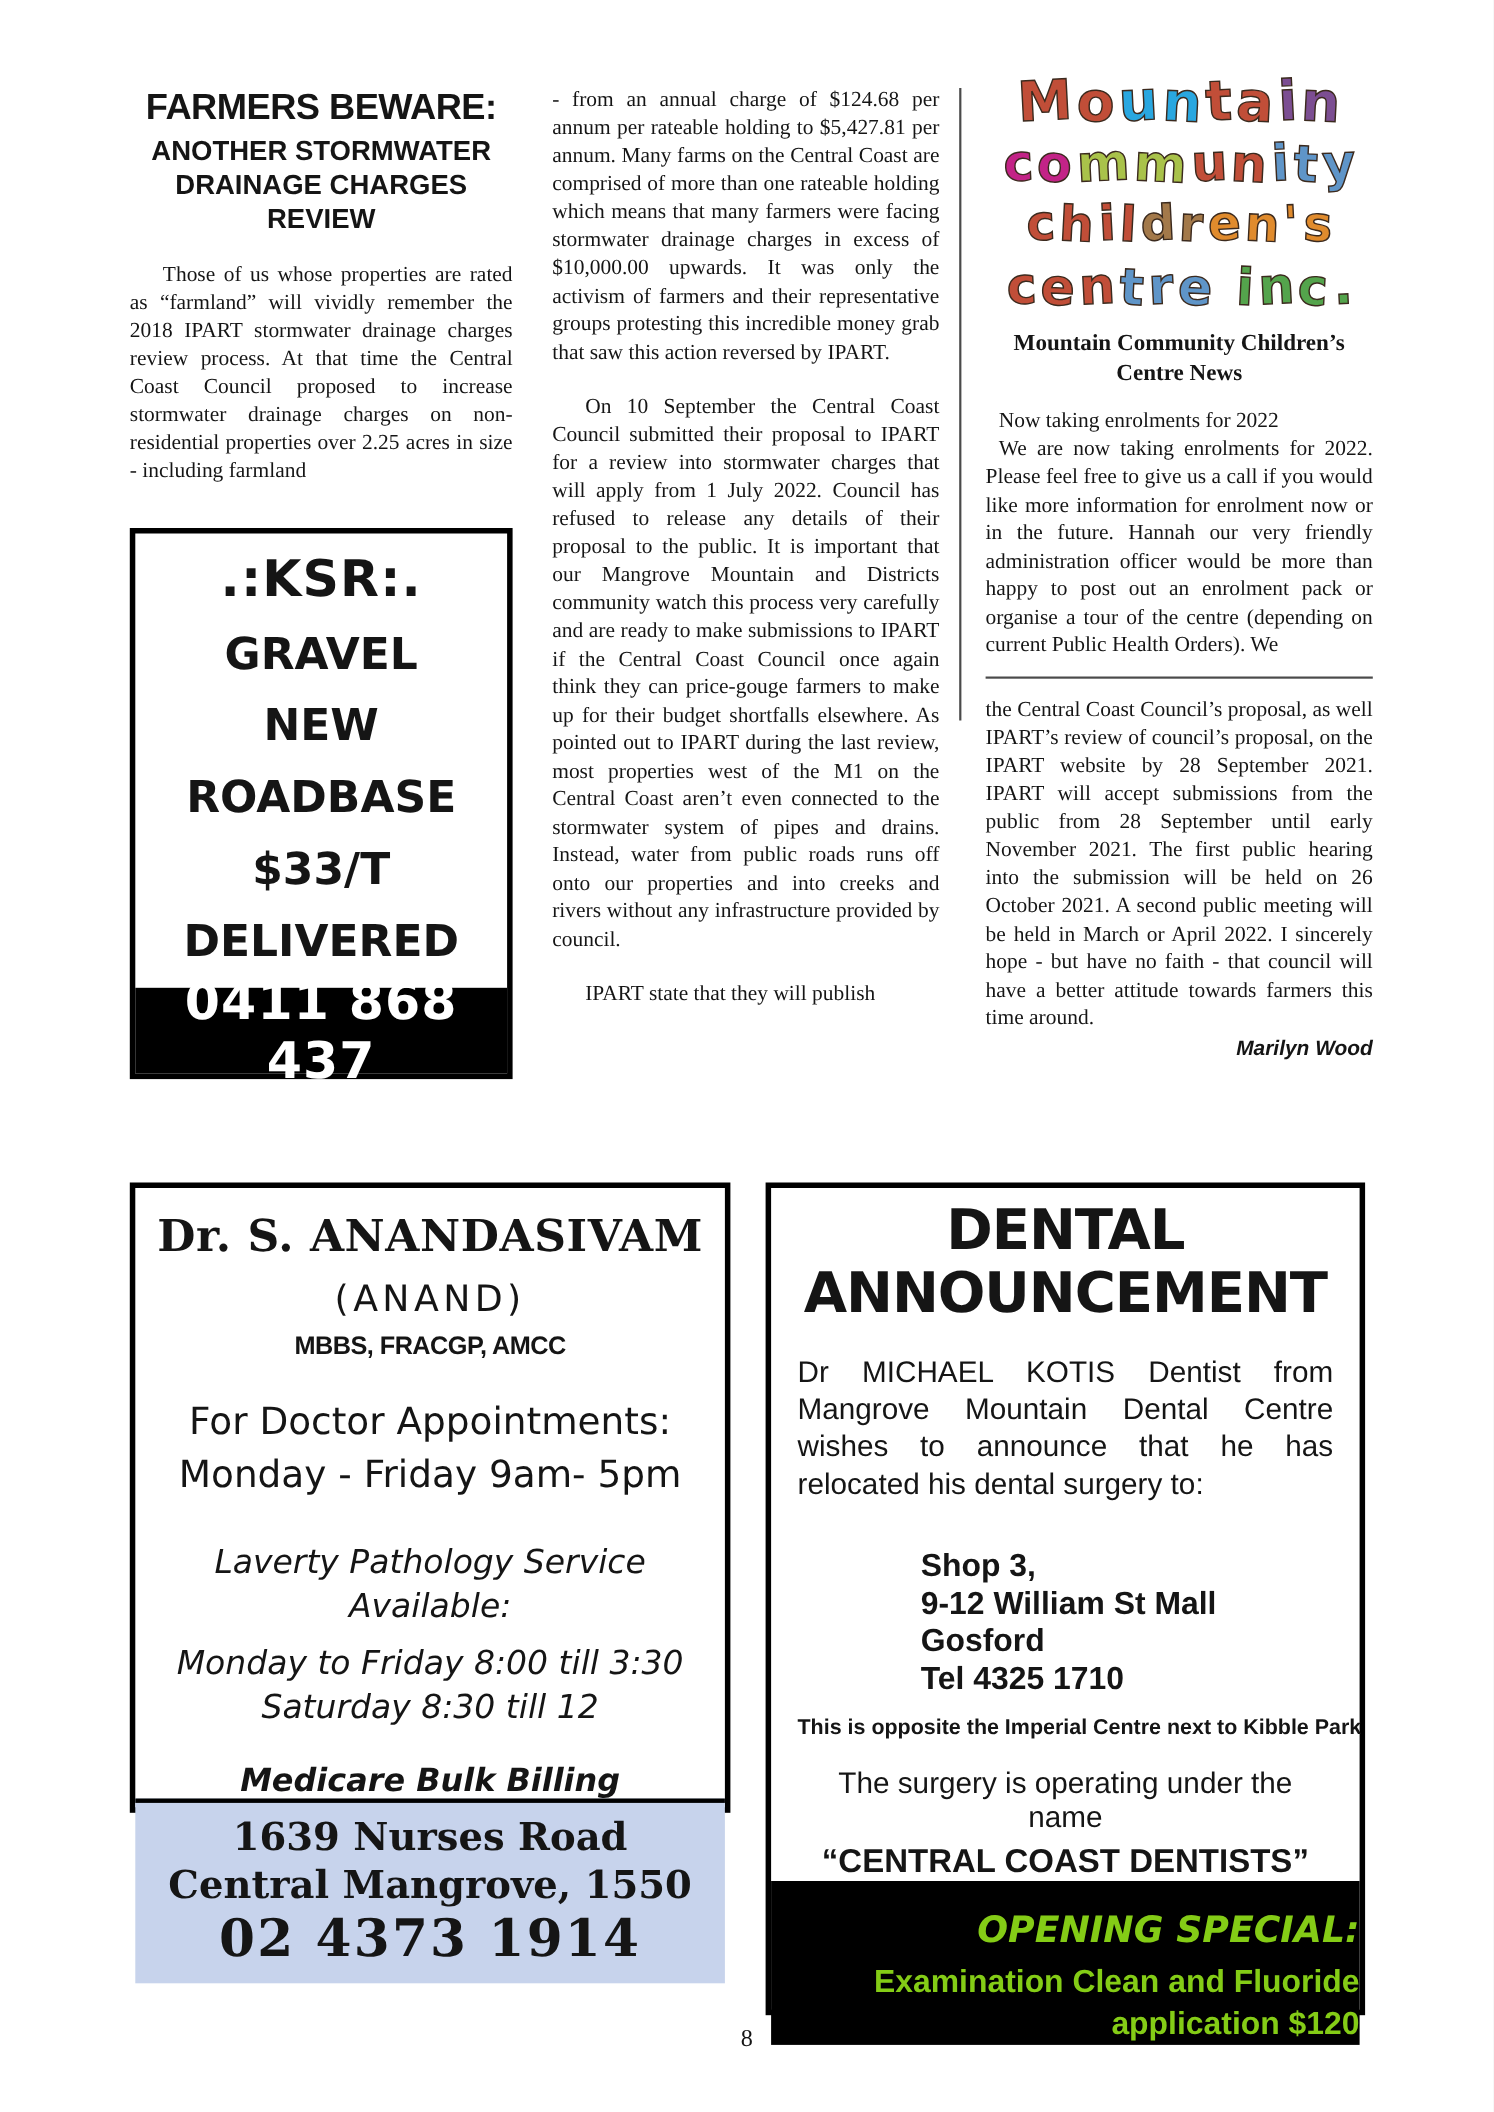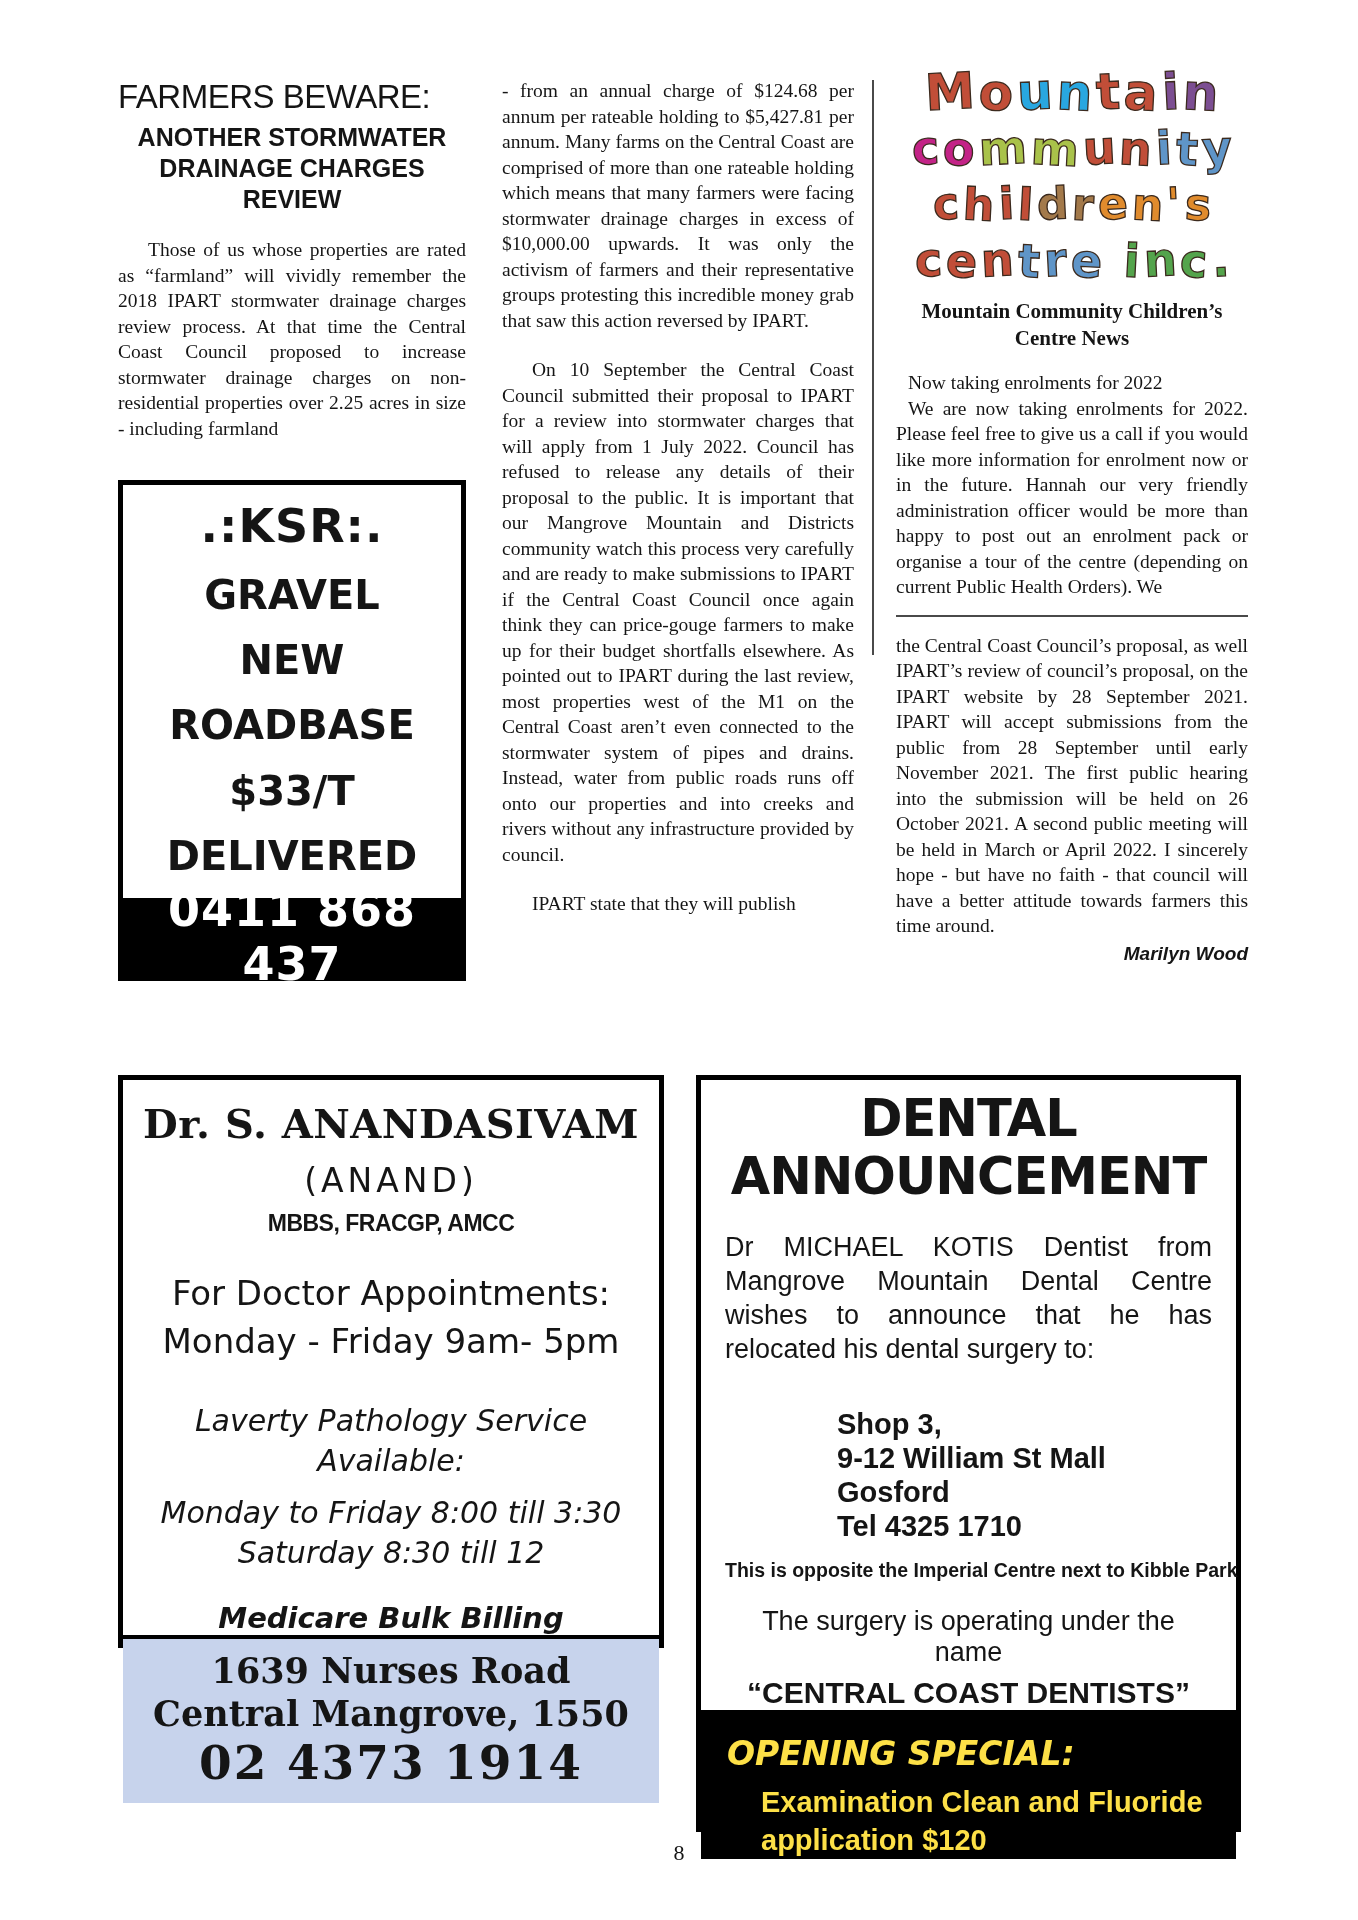--- a/index.html
+++ b/index.html
@@ -5,21 +5,21 @@
   html,body{margin:0;padding:0;background:#e8e8e8;}
   .page{position:relative;width:1358px;height:1920px;background:#ffffff;margin:0 auto;
         font-family:"Liberation Serif", serif;color:#151515;overflow:hidden;}
 
   
   .col{position:absolute;}
   .col1{left:118px;top:78px;width:348px;}
   .col2{left:502px;top:78px;width:352px;}
   .col3{left:896px;top:64px;width:352px;}
 
-  .headline{font-family:"Liberation Sans",sans-serif;font-weight:normal;
+  .headline{font-family:"Liberation Sans",sans-serif;font-weight:bold;text-align:center;
             font-size:33px;letter-spacing:-0.5px;margin:0 0 6px 0;}
   .subhead{font-family:"Liberation Sans",sans-serif;font-weight:bold;text-align:center;
            font-size:25px;line-height:31px;margin:0 0 22px 0;}
   .body-text{font-size:19.5px;line-height:25.5px;text-align:justify;margin:0;}
   .indent{text-indent:30px;}
   .gap-top{margin-top:24px;}
 
   .v-divider{position:absolute;left:872px;top:80px;width:2px;height:575px;background:#4a4a4a;}
   .h-divider{height:2px;background:#4a4a4a;margin:15px 0 16px 0;border:0;}
 
@@ -71,22 +71,22 @@
   .dental-title{font-family:"DejaVu Sans",sans-serif;font-weight:bold;font-size:51px;line-height:58px;
                 text-align:center;margin-top:10px;letter-spacing:-1px;}
   .dental-body{font-family:"Liberation Sans",sans-serif;font-size:27px;line-height:34px;
                text-align:justify;margin-top:24px;}
   .dental-address{font-family:"Liberation Sans",sans-serif;font-weight:bold;font-size:29px;
                   line-height:34px;padding-left:112px;margin-top:14px;text-align:left;}
   .dental-note{font-family:"Liberation Sans",sans-serif;font-weight:bold;font-size:19.5px;
                text-align:center;margin-top:16px;white-space:nowrap;}
   .dental-operating{font-family:"Liberation Sans",sans-serif;font-size:27px;text-align:center;margin-top:24px;}
   .dental-name{font-family:"Liberation Sans",sans-serif;font-weight:bold;font-size:30px;text-align:center;margin-top:8px;}
-  .dental-special{margin:auto -24px 0 -24px;background:#000;color:#fde047;padding:24px 0 0 26px;height:158px;
-                  text-align:left;}
+  .dental-special{margin:auto -24px 0 -24px;background:#000;color:#84cc16;padding:24px 0 0 26px;height:158px;
+                  text-align:right;}
   .special-label{font-family:"DejaVu Sans",sans-serif;font-weight:bold;font-style:italic;font-size:33px;}
   .special-line{font-family:"Liberation Sans",sans-serif;font-weight:bold;font-size:29px;line-height:38px;padding-left:34px;}
   .special-lines{margin-top:10px;}
 
   .page-number{position:absolute;left:0;top:1840px;width:1358px;text-align:center;font-size:22px;}
 </style>
 </head>
 <body>
 
 <div class="page">

